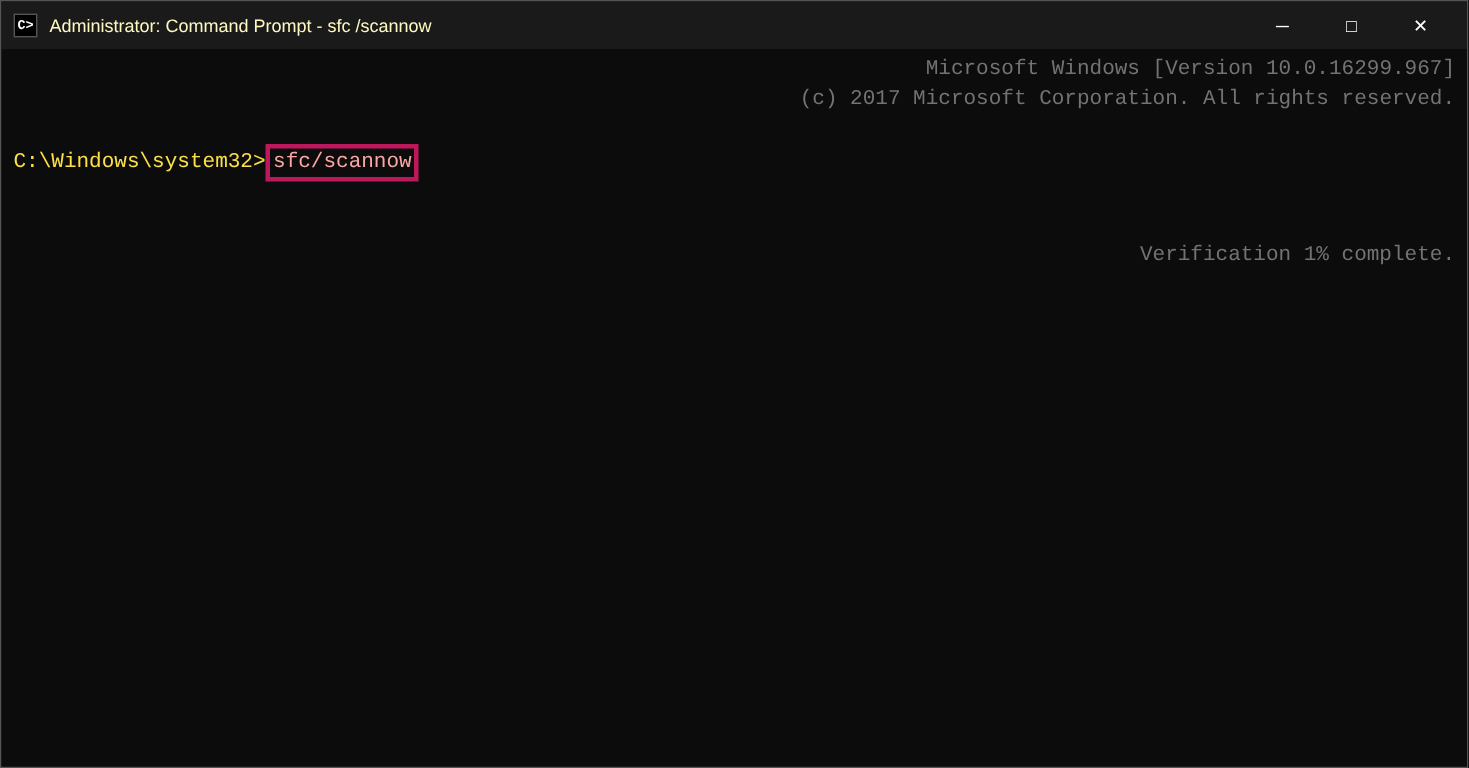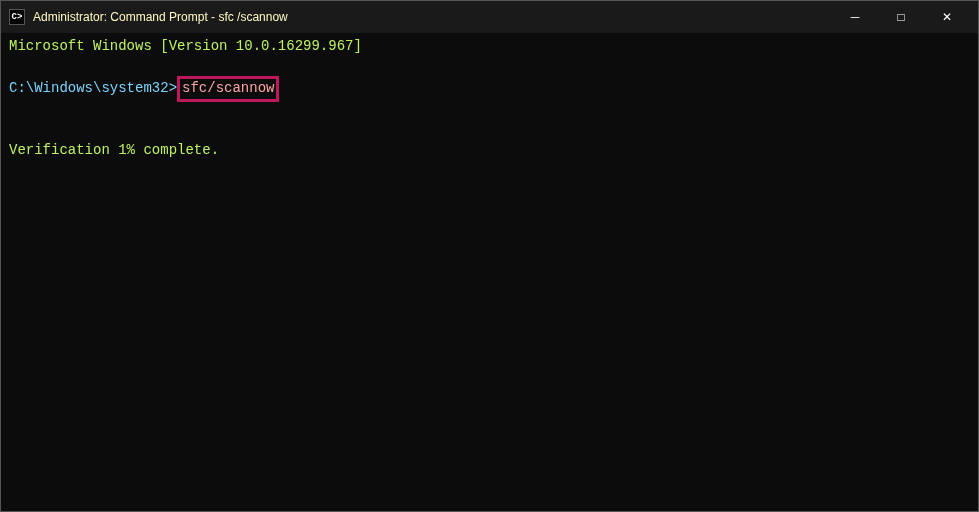--- a/index.html
+++ b/index.html
@@ -83,30 +83,31 @@
       background: #0c0c0c;
       padding: 4px 8px;
       color: #c0c0c0;
       font-size: 14px;
       line-height: 1.4;
       overflow: hidden;
     }
 
     .line {
       white-space: pre;
-      color: #bef264;
+      color: #737373;
+      text-align: right;
     }
 
     .prompt-line {
       display: flex;
       align-items: center;
     }
 
     .prompt-text {
-      color: #7dd3fc;
+      color: #fde047;
     }
 
     .command-highlight {
       color: #fca5a5;
       border: 3px solid #be185d;
       padding: 0 2px;
     }
   </style>
 </head>
 <body>
@@ -121,20 +122,21 @@
     </div>
     <div class="title-bar-controls">
       <button class="title-btn">─</button>
       <button class="title-btn">□</button>
       <button class="title-btn close">✕</button>
     </div>
   </div>
 
   <div class="console-body">
     <div class="line">Microsoft Windows [Version 10.0.16299.967]</div>
+    <div class="line">(c) 2017 Microsoft Corporation. All rights reserved.</div>
     <div class="line">&nbsp;</div>
     <div class="prompt-line">
       <span class="prompt-text">C:\Windows\system32&gt;</span>
         <span class="command-highlight">sfc/scannow</span>
     </div>
     <div class="line">&nbsp;</div>
     <div class="line">&nbsp;</div>
     <div class="line">Verification 1% complete.</div>
   </div>
 </div>

